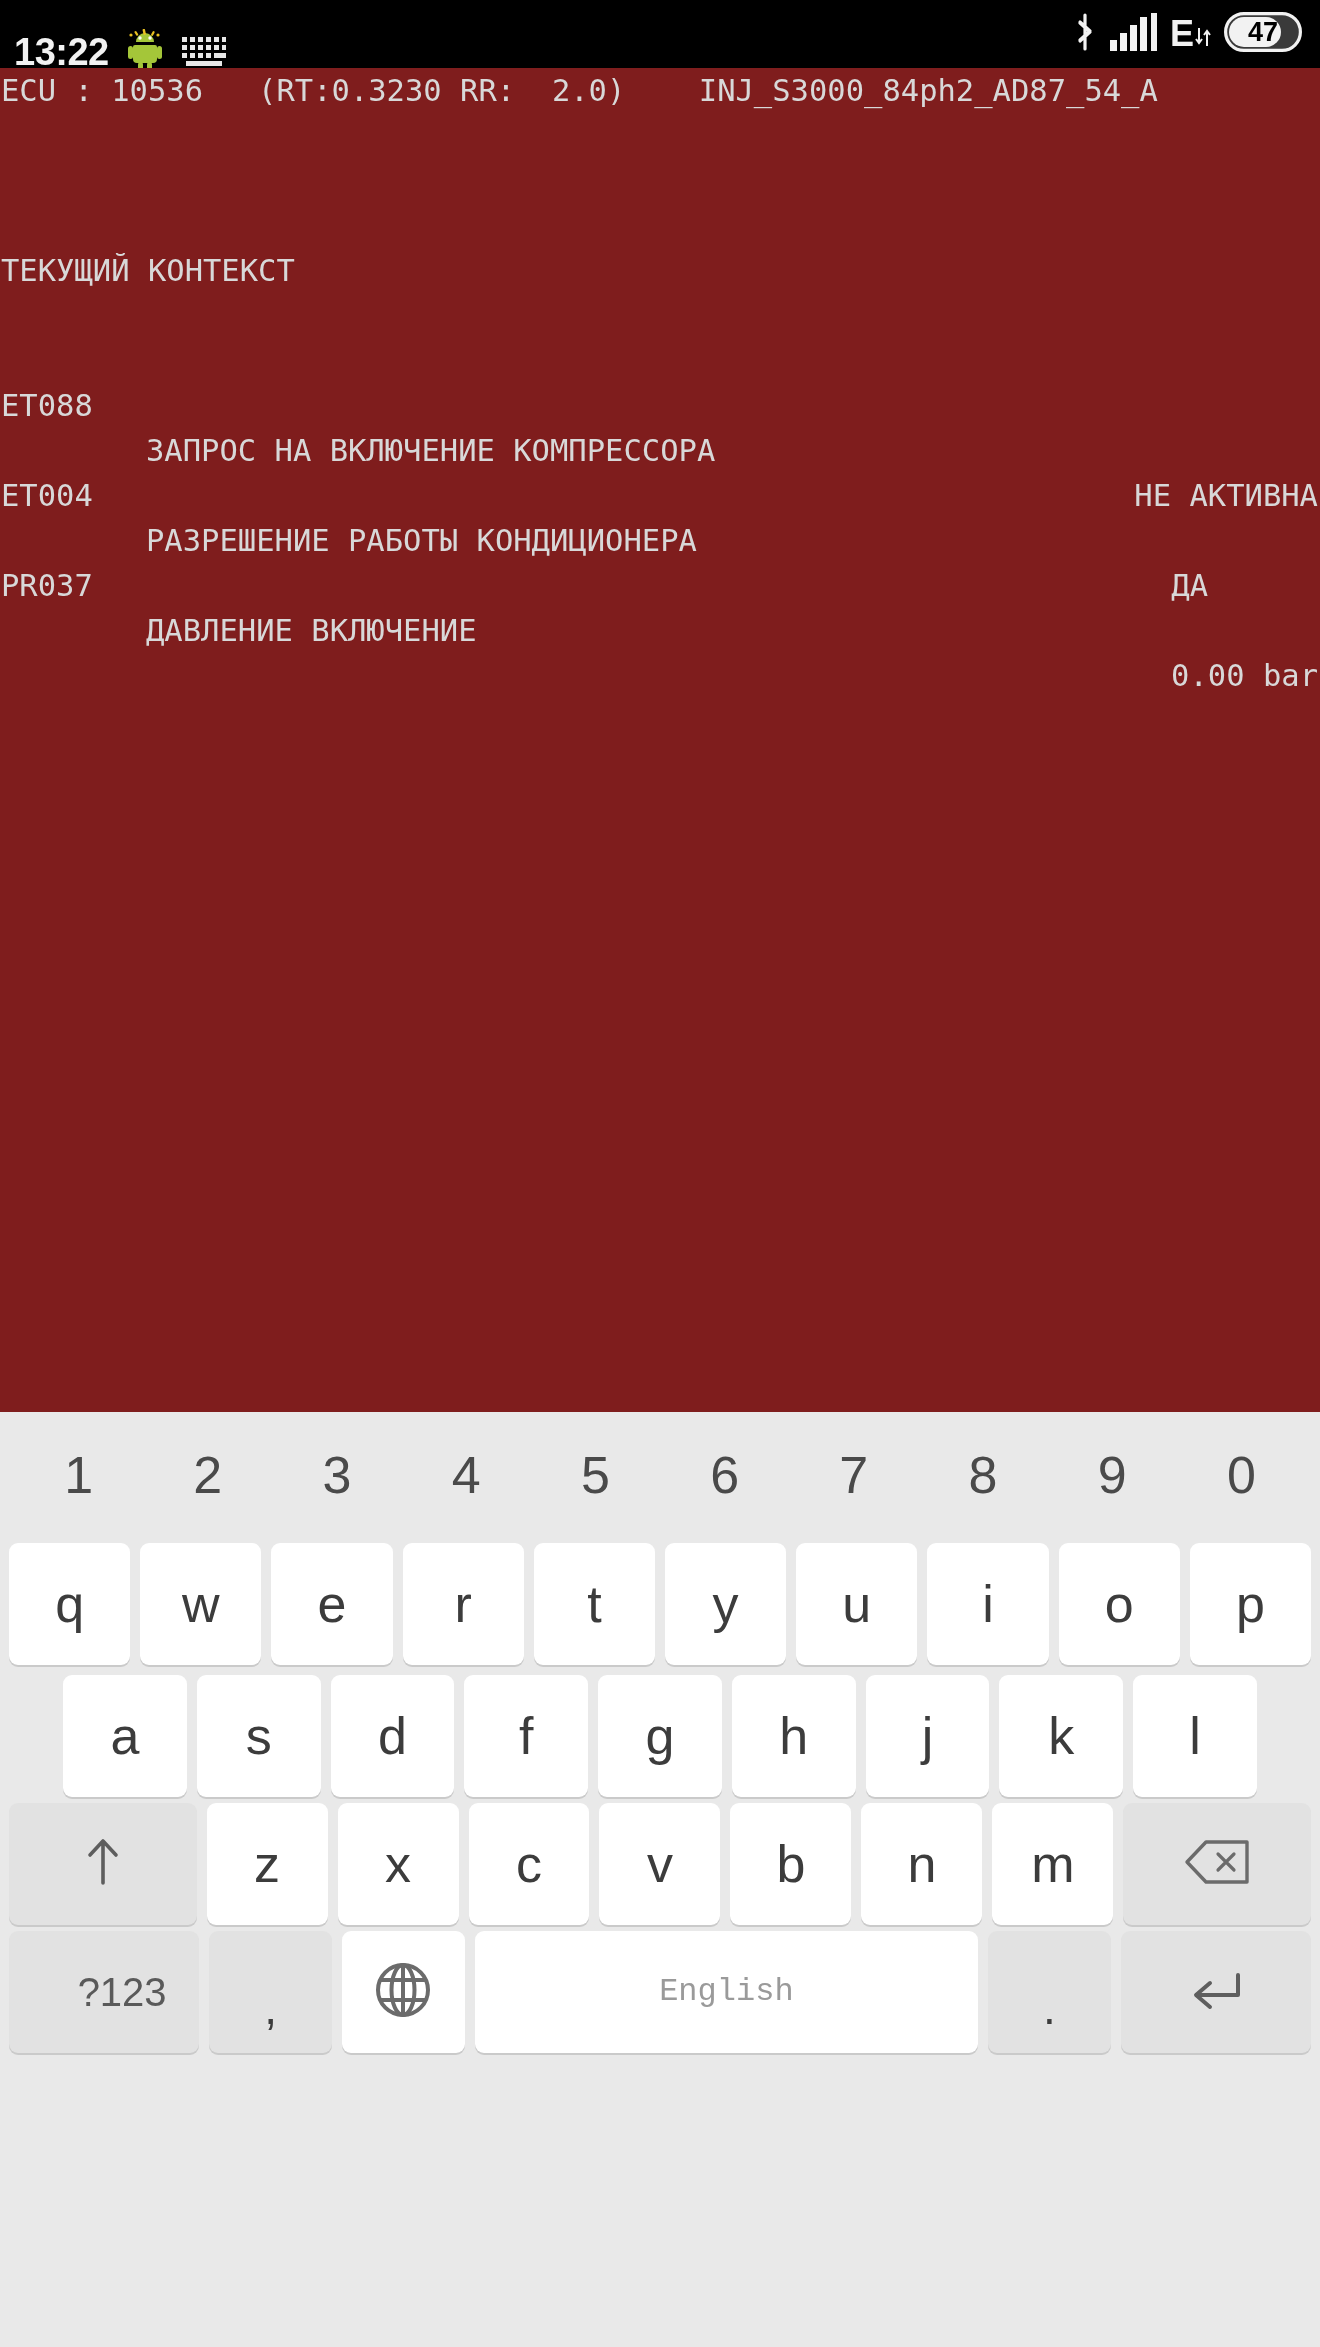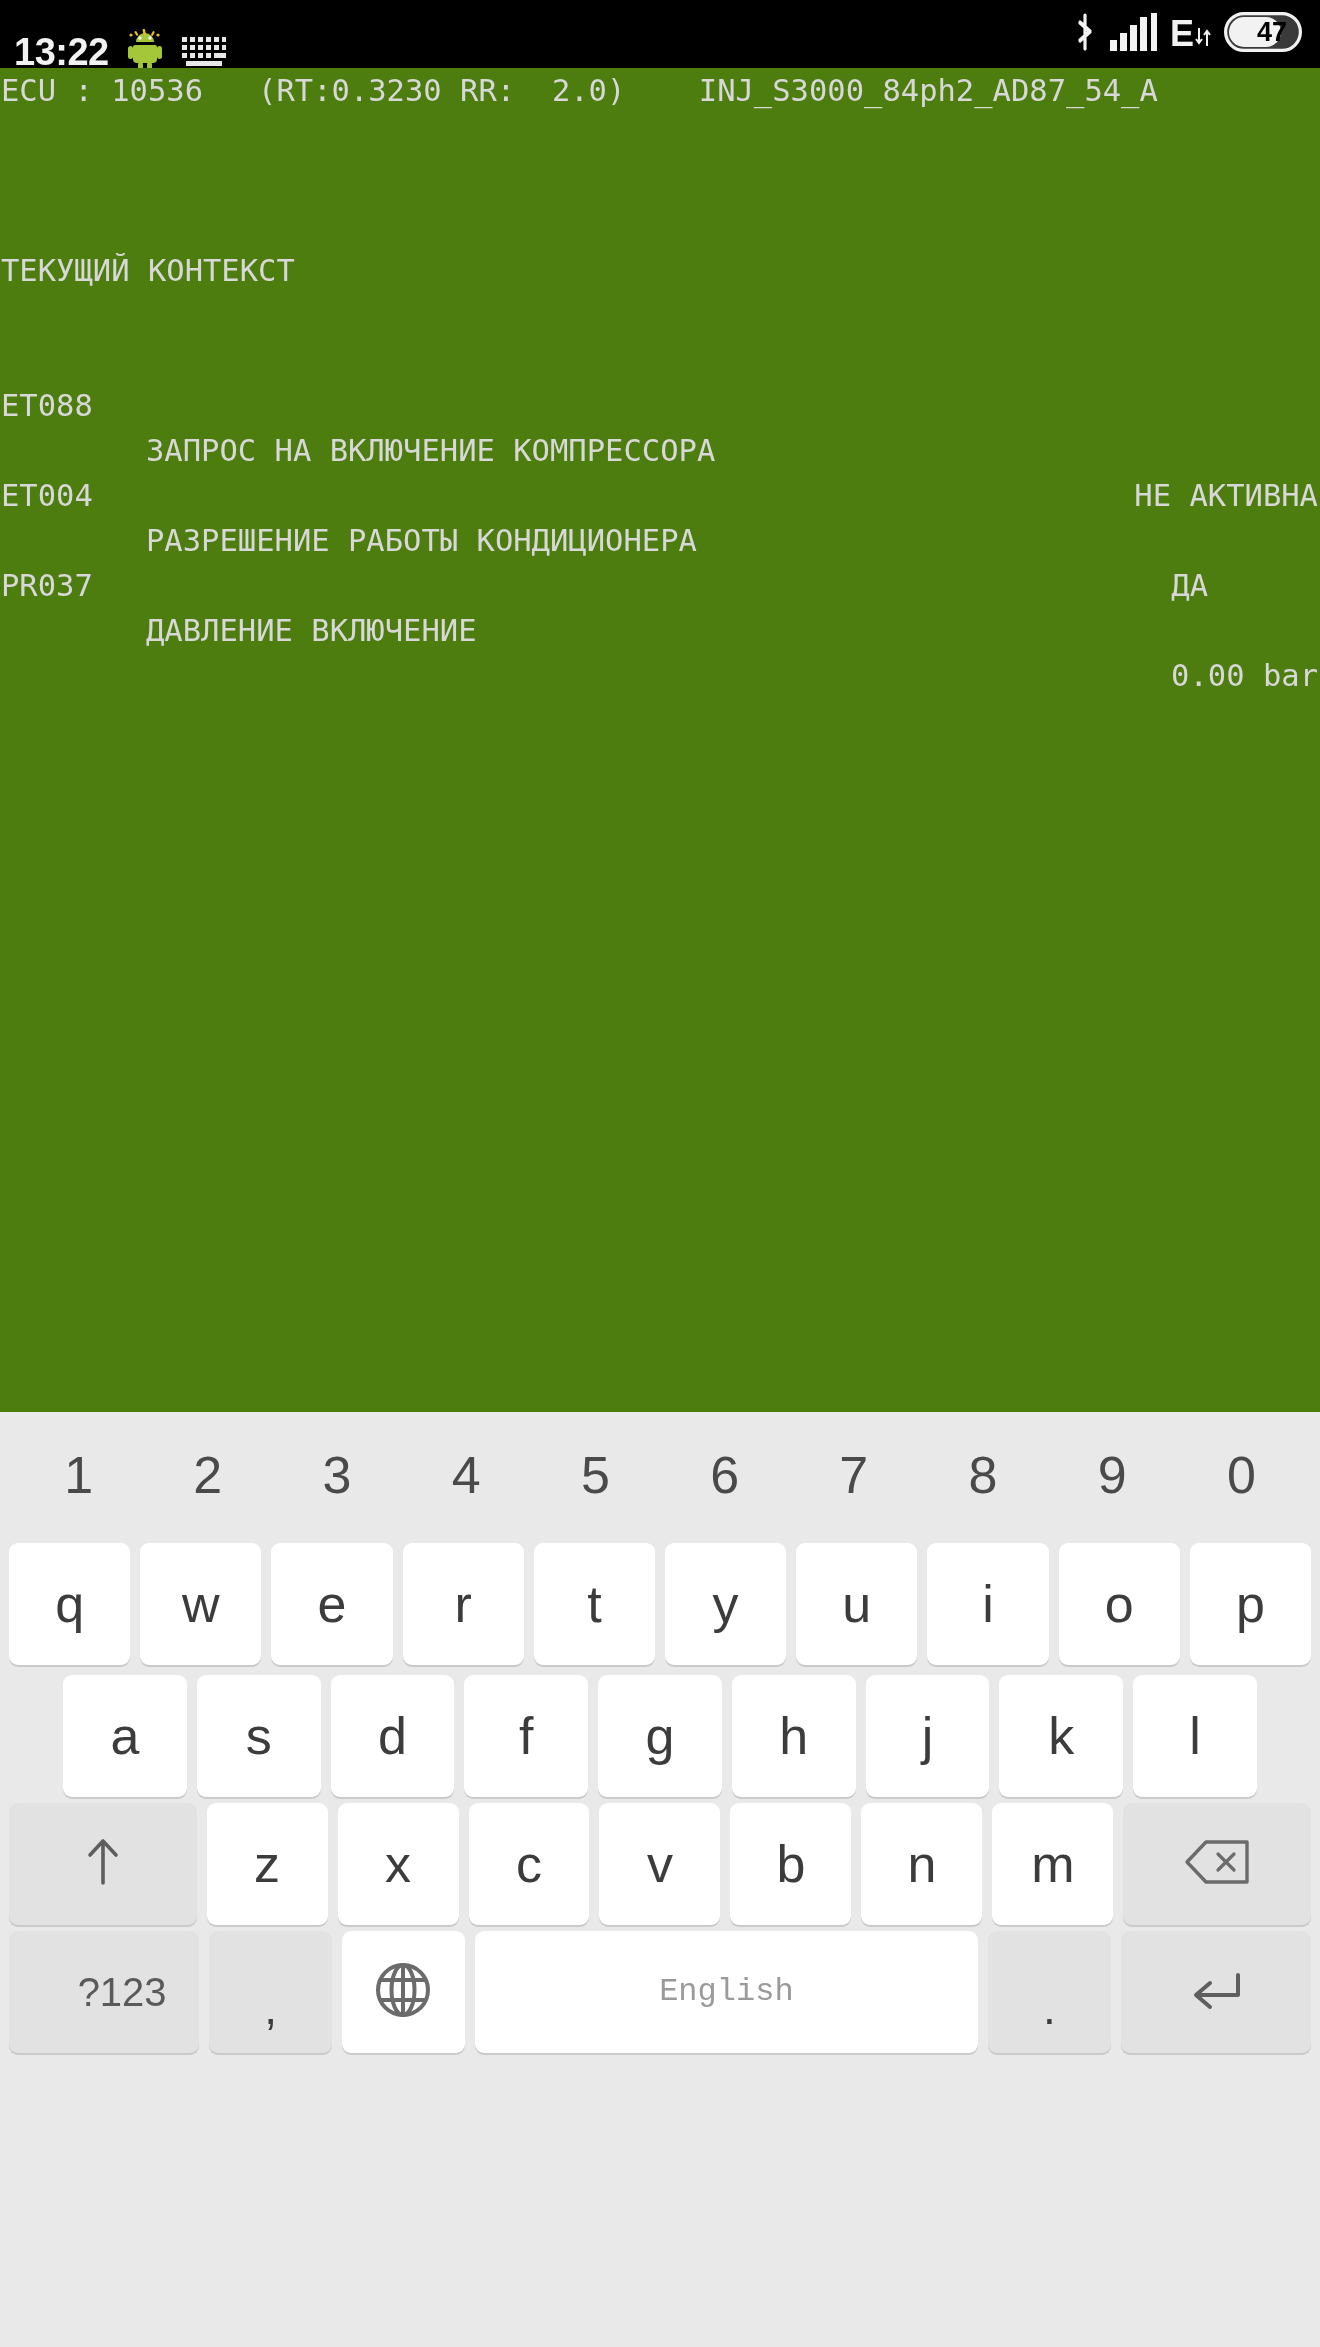--- a/index.html
+++ b/index.html
@@ -48,21 +48,21 @@
     font-family: "Liberation Sans", sans-serif;
   }
   .sb-icon { display: block; }
 
   
   #terminal {
     position: absolute;
     left: 0; top: 68px;
     width: 1320px;
     height: 1344px;
-    background: #4d7c0f;
+    background: #7f1d1d;
     overflow: hidden;
   }
   .term-line {
     color: #d8d8d8;
     font-family: "DejaVu Sans Mono", "Liberation Mono", monospace;
     font-size: 30.5px;
     line-height: 45px;
     white-space: pre;
     letter-spacing: 0px;
     height: 45px;
@@ -253,21 +253,21 @@
           <path d="M5 2 L5 16 M2 13 L5 17 L8 13" stroke="#f2f2f2" stroke-width="2" fill="none"></path>
           <path d="M13 20 L13 6 M10 9 L13 5 L16 9" stroke="#f2f2f2" stroke-width="2" fill="none"></path>
         </g>
       </svg>
     </span>
     <span class="sb-icon" style="position:relative;">
       <svg width="78" height="40" viewBox="0 0 78 40">
         <rect x="1.6" y="1.6" width="74.8" height="36.8" rx="18.4" fill="#3a3a3a" stroke="#f2f2f2" stroke-width="3.2"></rect>
         <rect x="5" y="5" width="52" height="30" rx="15" fill="#f2f2f2"></rect>
       </svg>
-      <span style="position:absolute;left:16px;top:0;width:78px;height:40px;display:flex;align-items:center;justify-content:center;color:#000;font-size:27px;font-weight:bold;font-family:'Liberation Sans',sans-serif;padding-right:14px;box-sizing:border-box;">47</span>
+      <span style="position:absolute;left:7px;top:0;width:78px;height:40px;display:flex;align-items:center;justify-content:center;color:#000;font-size:27px;font-weight:bold;font-family:'Liberation Sans',sans-serif;padding-right:14px;box-sizing:border-box;">47</span>
     </span>
   </div>
 </div>
 
 <div id="terminal">
   <div class="term-line">ECU : 10536   (RT:0.3230 RR:  2.0)    INJ_S3000_84ph2_AD87_54_A</div>
 
   <div class="term-blank"></div>
   <div class="term-blank"></div>
   <div class="term-blank"></div>

